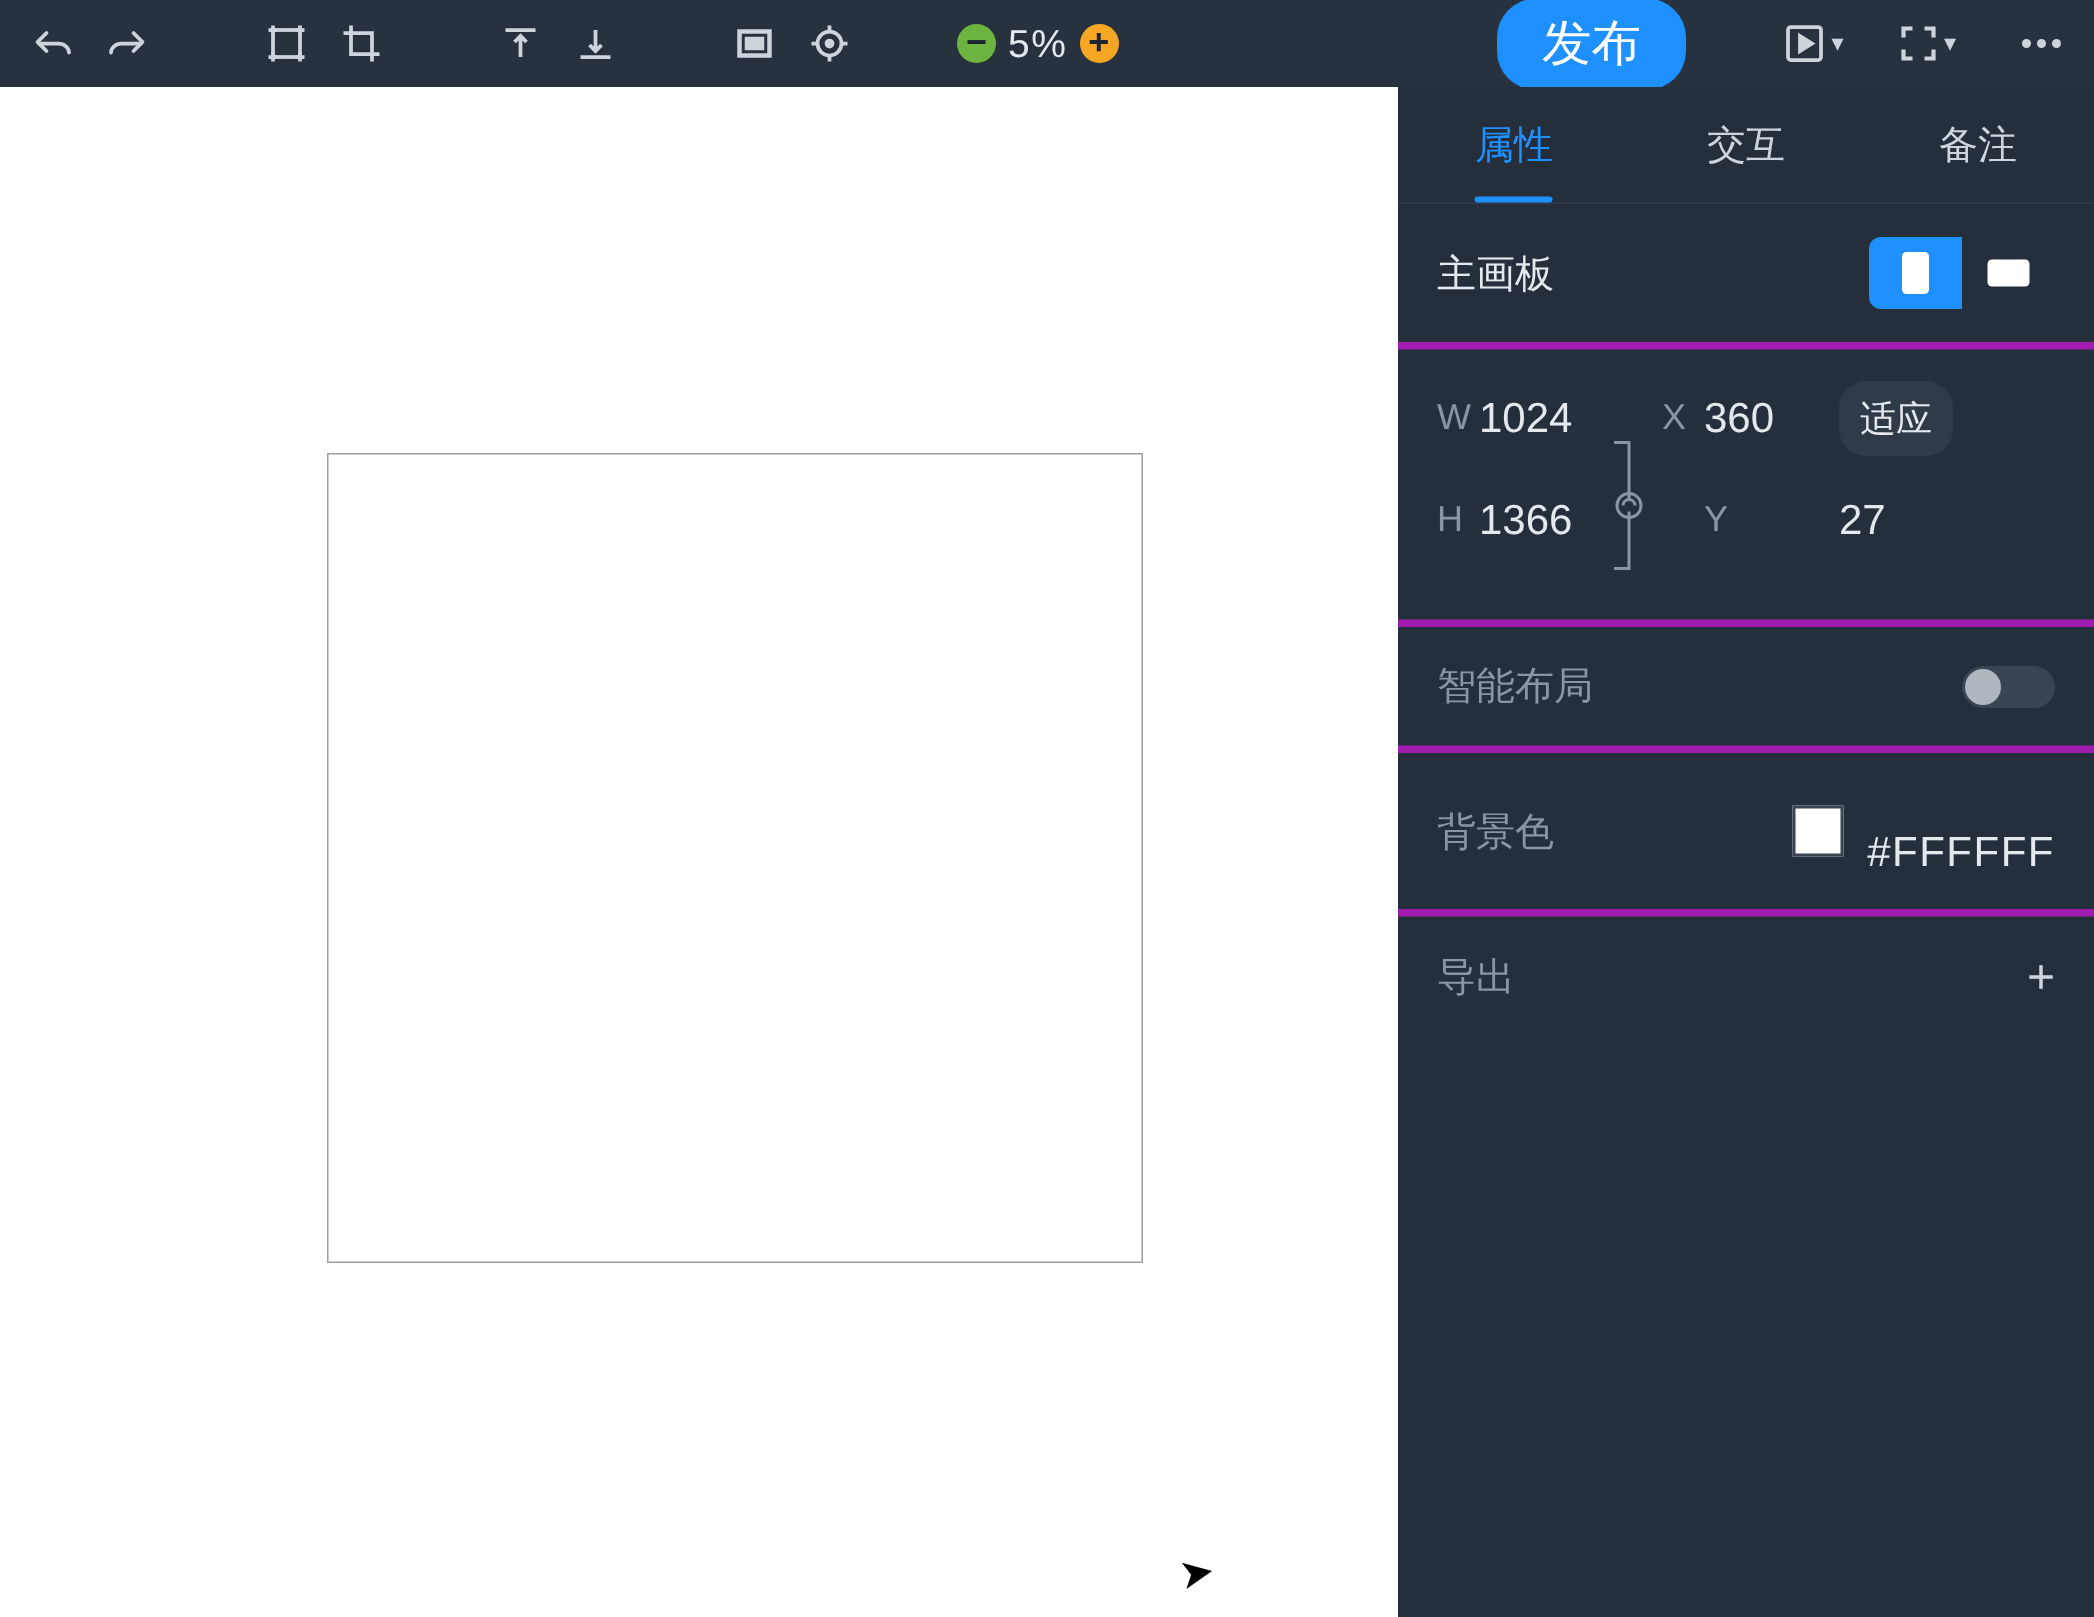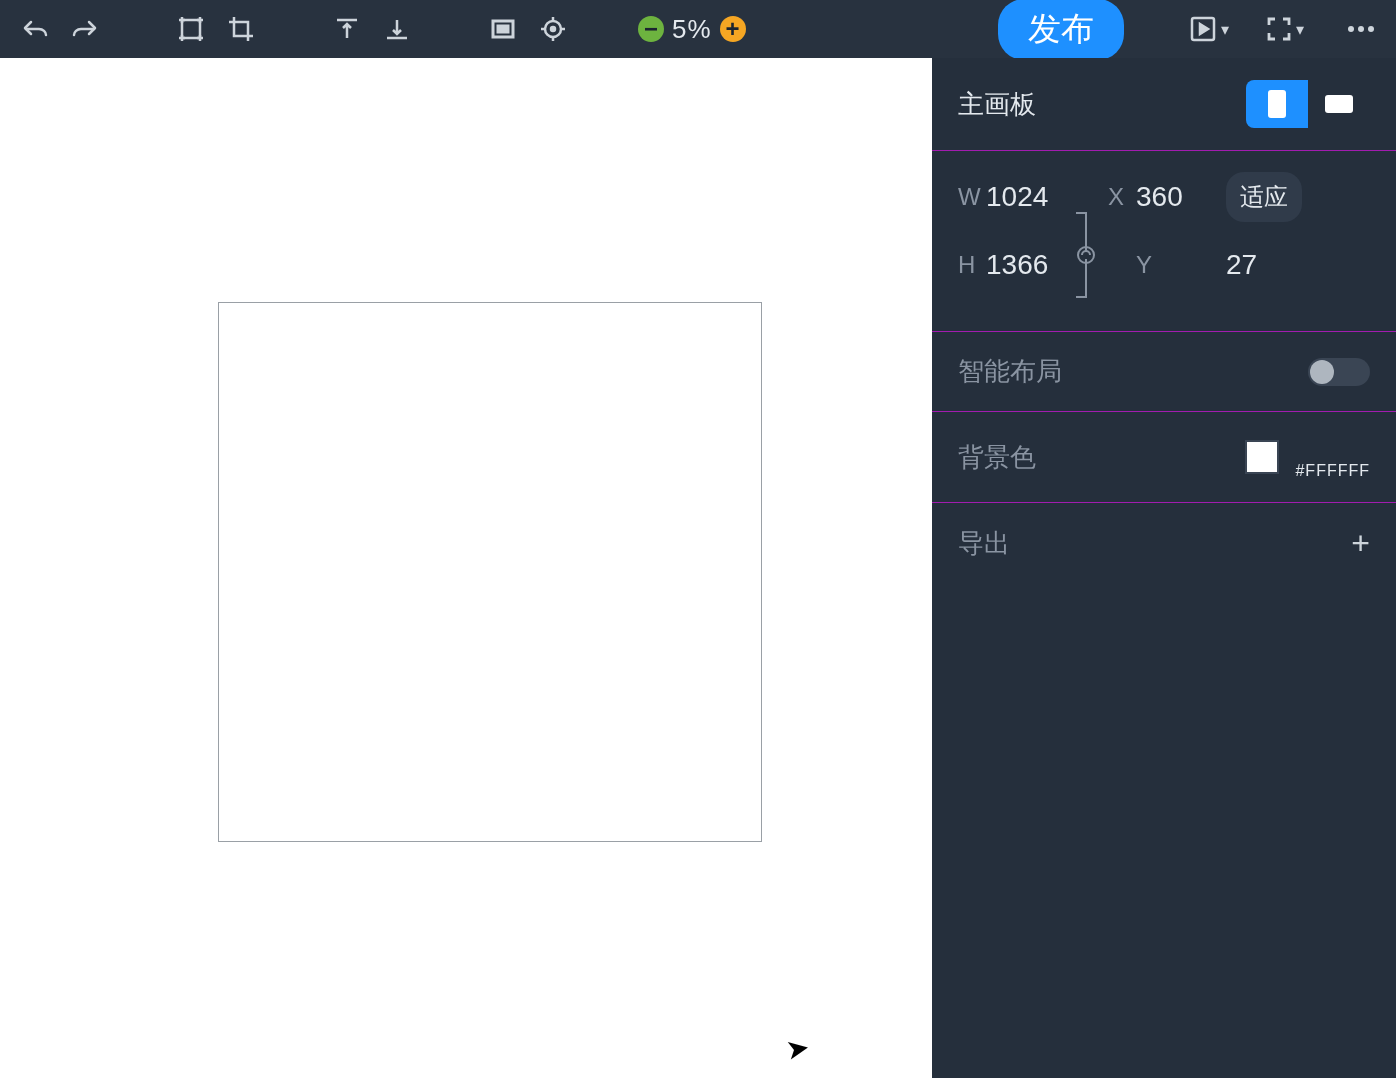--- a/index.html
+++ b/index.html
@@ -89,21 +89,21 @@
 }
 .panel-tab.active { color:#1e90ff; }
 .panel-tab.active::after{
   content:"";position:absolute;bottom:0;left:50%;transform:translateX(-50%);
   width:52px;height:4px;background:#1e90ff;border-radius:2px;
 }
 
 
 .panel-section{
   padding:22px 26px;
-  border-bottom:1px solid #a21caf;
+  border-bottom:5px solid #a21caf;
 }
 .row{display:flex;align-items:center;justify-content:space-between;}
 
 .section-title{font-size:26px;color:#e4e9ee;}
 
 
 .orient-switch{
   display:flex;align-items:center;gap:0;
 }
 .orient-seg{
@@ -143,21 +143,21 @@
 }
 .toggle::after{
   content:"";position:absolute;width:24px;height:24px;border-radius:50%;
   background:#aeb6bf;left:2px;top:2px;
 }
 
 
 .color-swatch{
   width:34px;height:34px;background:#ffffff;border:2px solid #3a4554;cursor:pointer;
 }
-.color-hex{color:#e4e9ee;font-size:16px;letter-spacing:1px;margin-top:28px;}
+.color-hex{color:#e4e9ee;font-size:28px;letter-spacing:1px;margin-top:28px;}
 
 
 .plus-icon{font-size:32px;color:#cdd4db;cursor:pointer;}
 </style>
 </head>
 <body>
 
 <div class="toolbar">
   <div class="iconbtn">
     <svg width="26" height="22" viewBox="0 0 26 22" fill="none" stroke="currentColor" stroke-width="2.5" stroke-linecap="round" stroke-linejoin="round">
@@ -243,20 +243,25 @@
 
 <div class="main">
 
   <div class="canvas-area">
     <div class="artboard-outline"></div>
     <div class="mouse-cursor">➤</div>
   </div>
 
   <div class="panel">
 
+    <div class="panel-tabs">
+      <div class="panel-tab active">属性</div>
+      <div class="panel-tab">交互</div>
+      <div class="panel-tab">备注</div>
+    </div>
 
     <div class="panel-section">
       <div class="row">
         <span class="section-title">主画板</span>
         <div class="orient-switch">
           <div class="orient-seg first active">
               <div class="portrait"></div>
             </div>
           <div class="orient-seg second">
               <div class="landscape"></div>

